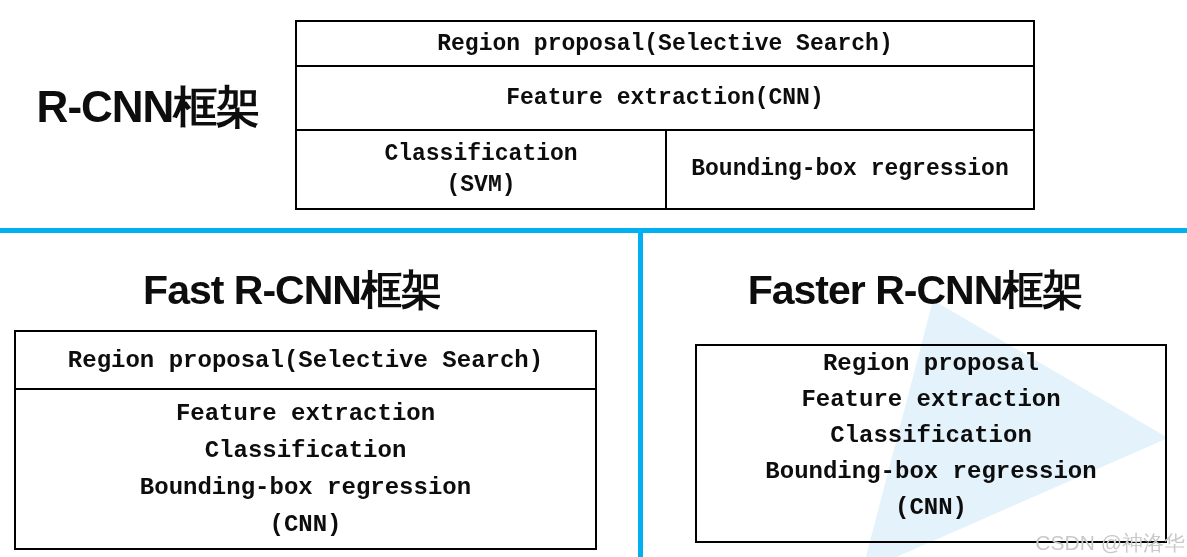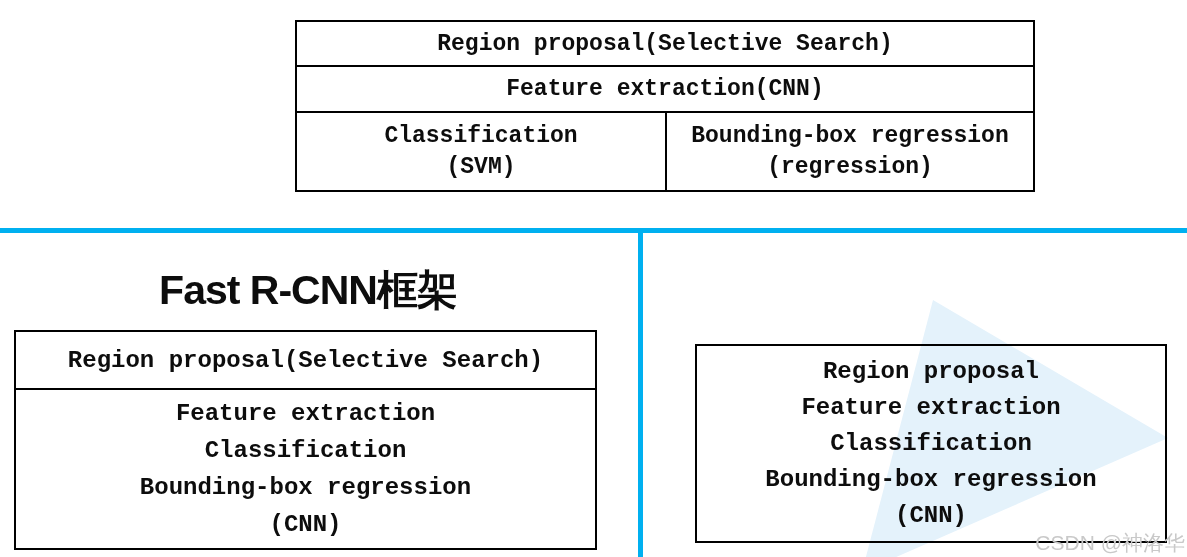--- a/index.html
+++ b/index.html
@@ -19,38 +19,38 @@
   .section-title {
     position: absolute;
     font-weight: 700;
     color: var(--text-color, #0d0d0d);
     text-align: center;
     white-space: nowrap;
     letter-spacing: -1px;
     z-index: 2;
   }
   .rcnn-title   { left: 18px;  top: 78px;  width: 260px; font-size: 44px; }
-  .fast-title   { left: 16px;   top: 263px; width: 584px; font-size: 41px; }
+  .fast-title   { left: 0px;   top: 263px; width: 584px; font-size: 41px; }
   .faster-title { left: 643px; top: 263px; width: 544px; font-size: 41px; }
 
   
   .serif { font-family: Liberation Mono, monospace; font-weight: 700; color: var(--text-color, #0d0d0d); }
 
   
   .rcnn-table {
     position: absolute; left: 295px; top: 20px; width: 740px;
     border: 2px solid var(--border-color, #000);
     background: #fff; z-index: 1;
   }
   .t-row {
     display: flex; align-items: center; justify-content: center;
     font-size: 23px;
   }
   .t-row.r1 { height: 45px; border-bottom: 2px solid var(--border-color, #000); }
-  .t-row.r2 { height: 46px; border-bottom: 2px solid var(--border-color, #000); }
+  .t-row.r2 { height: 64px; border-bottom: 2px solid var(--border-color, #000); }
   .t-row.r3 { height: 77px; padding: 0; align-items: stretch; }
   .t-cell {
     flex: 1 1 50%;
     display: flex; flex-direction: column; align-items: center; justify-content: center;
     line-height: 31px; font-size: 23px;
   }
   .t-cell.right { border-left: 2px solid var(--border-color, #000); }
 
   
   .h-divider {
@@ -75,21 +75,21 @@
   .fast-box .b-row2 {
     height: 158px;
     display: flex; flex-direction: column; align-items: center; justify-content: center;
     line-height: 37px; font-size: 24px;
   }
 
   
   .faster-box {
     position: absolute; left: 695px; top: 344px; width: 472px; height: 199px;
     border: 2px solid var(--border-color, #000); background: transparent; z-index: 1;
-    display: flex; flex-direction: column; align-items: center; justify-content: center;
+    display: flex; flex-direction: column; align-items: center; justify-content: flex-start;
     line-height: 36px; font-size: 24px;
   }
 
   
   .triangle-layer {
     position: absolute; left: 0; top: 0; width: 1187px; height: 557px;
     z-index: 0; pointer-events: none;
   }
 
   
@@ -101,51 +101,52 @@
 </style>
 </head>
 <body>
 
 <div class="canvas">
 
   <svg class="triangle-layer" viewBox="0 0 1187 557" width="1187" height="557" aria-hidden="true">
     <polygon points="933,300 1168,438 862,572" fill="#e4f2fb"></polygon>
   </svg>
 
+  <div class="section-title rcnn-title">R-CNN框架</div>
 
   <div class="rcnn-table serif">
     <div class="t-row r1">Region proposal(Selective Search)</div>
     <div class="t-row r2">Feature extraction(CNN)</div>
     <div class="t-row r3">
       <div class="t-cell left">
         <div>Classification</div>
         <div>(SVM)</div>
       </div>
       <div class="t-cell right">
         <div>Bounding-box regression</div>
-        <div>(regression)</div>
       </div>
     </div>
   </div>
 
   <div class="h-divider"></div>
   <div class="v-divider"></div>
 
   <div class="section-title fast-title">Fast R-CNN框架</div>
 
   <div class="fast-box serif">
     <div class="b-row1">Region proposal(Selective Search)</div>
     <div class="b-row2">
       <div>Feature extraction</div>
       <div>Classification</div>
       <div>Bounding-box regression</div>
       <div>(CNN)</div>
     </div>
   </div>
 
+  <div class="section-title faster-title">Faster R-CNN框架</div>
 
   <div class="faster-box serif">
     <div>Region proposal</div>
     <div>Feature extraction</div>
     <div>Classification</div>
     <div>Bounding-box regression</div>
     <div>(CNN)</div>
   </div>
 
   <div class="watermark">CSDN @神洛华</div>

